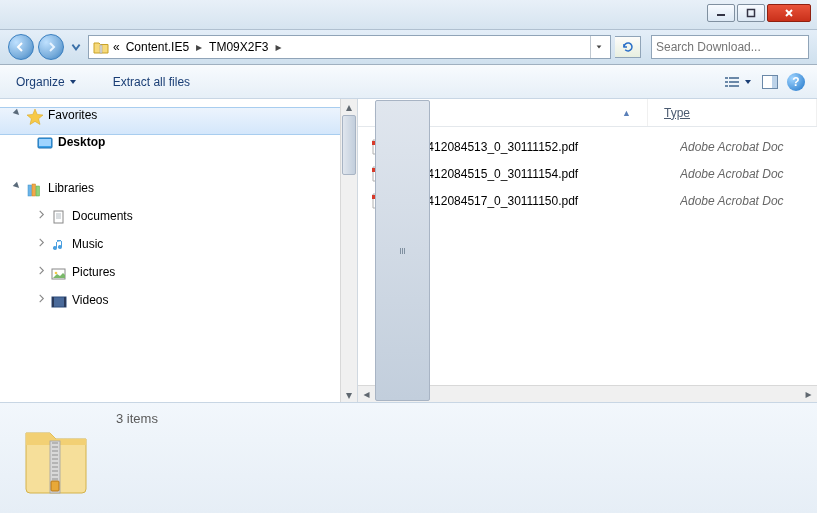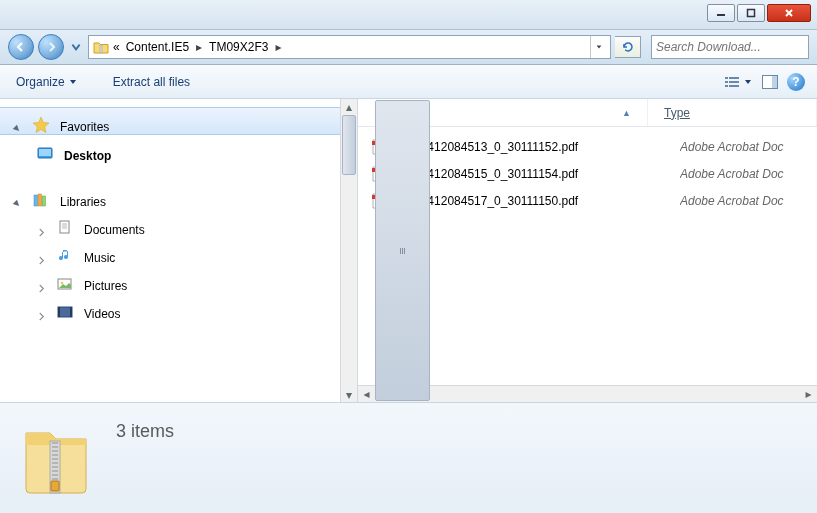--- a/index.html
+++ b/index.html
@@ -17,40 +17,40 @@
 .navbtn { width: 26px; height: 26px; border-radius: 50%; background: radial-gradient(circle at 30% 30%, #bfe1ff, #7aaedc 60%, #3a7fc0); border:1px solid #3a7fc0; display:flex; align-items:center; justify-content:center; }
 .navbtn.small{ width:16px; height:22px; border:none; background:transparent; border-radius:0;}
 .navbtn svg{ width:12px;height:12px; }
 .addressbar { flex:1; height:24px; background:#fff; border:1px solid #90a4b8; display:flex; align-items:center; padding:0 4px; gap:2px;}
 .addressbar .folder-icon{ width:16px; height:16px; }
 .crumb { padding: 0 2px; cursor:default; }
 .crumb-arrow{ padding:0 3px; color:#444; }
 .addr-drop{ width:16px; height:22px; border-left:1px solid #c0c8d0; display:flex; align-items:center; justify-content:center;}
 .refresh{ width:26px; height:22px; border:1px solid #90a4b8; border-left:none; background:linear-gradient(#fdfcfa,#e8efe0); display:flex; align-items:center; justify-content:center;}
 .searchbox{ width:158px; height:24px; border:1px solid #90a4b8; background:#fff; display:flex; align-items:center; padding:0 4px; margin-left:6px;}
-.searchbox input{ border:none; outline:none; flex:1; font-style:italic; color:#888; background:transparent;}
+.searchbox input{ border:none; outline:none; flex:1; color:#888; background:transparent;}
 .searchbox .sicon{ width:14px;height:14px; opacity:0.6;}
 
 
 .toolbar{ height:34px; background:linear-gradient(#f8fbfe,#e6eff7); border-bottom:1px solid #c8d6e4; display:flex; align-items:center; padding:0 10px; }
 .tb-btn{ color:#1a3e75; padding:4px 6px; display:flex; align-items:center; gap:4px; cursor:default; }
 .tb-sep{ flex:1; }
 .tb-icon{ width:22px; height:22px; display:flex; align-items:center; justify-content:center; margin-left:4px;}
 .tb-view{ display:flex; align-items:center; border:1px solid transparent; padding:1px 2px;}
 .help-icon{ width:18px; height:18px; border-radius:50%; background:radial-gradient(circle at 30% 30%,#9fd4ff,#1e74c8); color:#fff; font-weight:bold; display:flex; align-items:center; justify-content:center; font-size:12px;}
 
 
 .mainsplit{ display:flex; height:303px; }
 .navpane{ width:358px; border-right:1px solid #d0d8e0; position:relative; background:#fff; padding-top:8px;}
 .navpane-scroll{ position:absolute; right:0; top:0; bottom:0; width:17px; background:#f0f0f0; border-left:1px solid #d8d8d8;}
 .navpane-scroll .thumb{ position:absolute; left:1px; right:1px; top:16px; height:60px; background:linear-gradient(90deg,#e0e6ee,#c2cedc); border:1px solid #a8b4c4; border-radius:2px;}
 .navpane-scroll .arr{ position:absolute; left:0; right:0; height:15px; display:flex; align-items:center; justify-content:center; color:#606870;}
 .navpane-scroll .arr.top{top:0;} .navpane-scroll .arr.bot{bottom:0;}
 
-.tree-item{ height:28px; display:flex; align-items:flex-end; padding-left:12px; gap:10px; cursor:default;}
+.tree-item{ height:28px; display:flex; align-items:flex-start; padding-left:12px; gap:4px; cursor:default;}
 .tree-item .expander{ width:10px; height:10px; display:flex; align-items:center; justify-content:center;}
 .tree-item.selected{ background:linear-gradient(#ecf4fd,#d4e7fb); border:1px solid #a8cdef; border-left:none; border-right:none; margin-right:17px;}
 .tree-item.child{ padding-left:36px;font-weight:bold; }
 .tree-item.child2{ padding-left:36px; }
 .tree-label{ color:#000; }
 .tree-icon{ width:18px; height:18px; flex-shrink:0;}
 
 
 .filepane{ flex:1; display:flex; flex-direction:column; background:#fff; position:relative;}
 .colheaders{ height:28px; border-bottom:1px solid #e4e8ec; display:flex; align-items:center; }
@@ -63,21 +63,21 @@
 .filerow .ftype{ color:#666; white-space:nowrap; overflow:hidden;font-style:italic;}
 .pdf-icon{ width:16px; height:16px; flex-shrink:0;}
 .hscroll{ height:17px; background:#f0f0f0; border-top:1px solid #d8d8d8; display:flex;}
 .hscroll .harr{ width:17px; display:flex; align-items:center; justify-content:center; color:#606870;}
 .hscroll .hthumb{ position:absolute; left:17px; width:55px; top:1px; bottom:1px; background:linear-gradient(#e0e6ee,#c2cedc); border:1px solid #a8b4c4; border-radius:2px; display:flex; align-items:center; justify-content:center; gap:1px;}
 .hscroll .hthumb span{width:1px; height:6px; background:#8090a0;}
 
 
 .details{ height:111px; background:linear-gradient(#f2f7fc,#e6eef6); border-top:1px solid #c8d6e4; display:flex; align-items:center; padding:0 20px; gap:24px;}
 .ziplarge{ width:72px; height:78px; }
-.details-text{ color:#5a5a5a; font-size:18px; padding-top:4px; align-self:flex-start; margin-top:14px;}
+.details-text{ color:#5a5a5a; font-size:13px; padding-top:4px; align-self:flex-start; margin-top:4px;}
 
 
 svg{ display:block; }
 </style>
 </head>
 <body>
 
 <div class="titlebar">
   <div class="win-btn">
     <svg viewBox="0 0 10 10">

